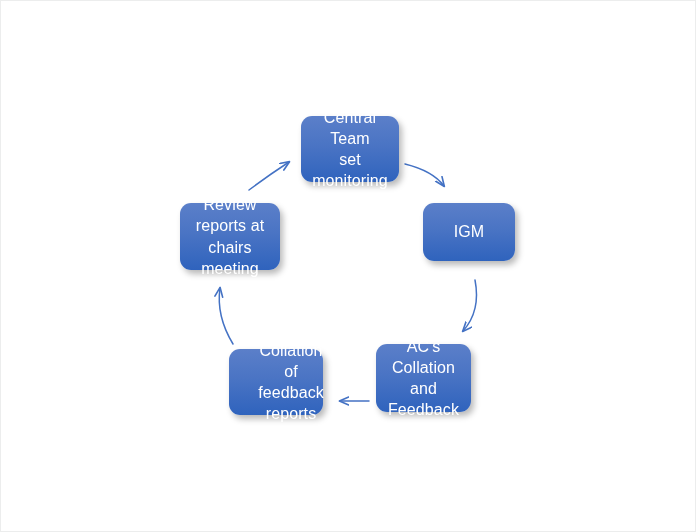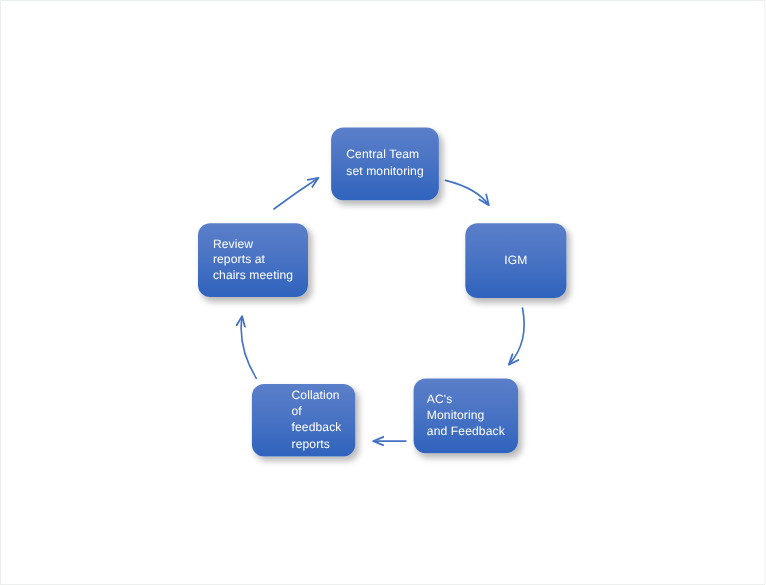--- a/index.html
+++ b/index.html
@@ -23,36 +23,37 @@
     top: 0;
     width: 696px;
     height: 532px;
     pointer-events: none;
   }
   .node {
     position: absolute;
     display: flex;
     align-items: center;
     justify-content: center;
+    text-align: center;
     border-radius: 11px;
     background: linear-gradient(to bottom, #5b7fc9 0%, #4a74c4 45%, #2f63bd 100%);
     box-shadow: 3px 4px 6px rgba(0,0,0,0.28);
     color: #ffffff;
-    font-size: 11px;
+    font-size: 16px;
     line-height: 1.32;
     letter-spacing: 0.1px;
     box-sizing: border-box;
     padding: 2px 6px;
   }
   .node .label {
     white-space: pre-line;
     display: block;
   }
   #node-central   { left: 300px; top: 115px; width: 98px;  height: 66px; }
-  #node-igm       { left: 422px; top: 202px; width: 92px;  height: 68px; }
+  #node-igm       { left: 422px; top: 202px; width: 92px;  height: 58px; }
   #node-ac        { left: 375px; top: 343px; width: 95px;  height: 68px; }
   #node-collation { left: 228px; top: 348px; width: 94px;  height: 66px; padding-left: 36px; }
   #node-review    { left: 179px; top: 202px; width: 100px; height: 67px; }
 </style>
 </head>
 <body>
 
 <div id="canvas">
 
   <svg id="arrow-layer" viewBox="0 0 696 532" width="696" height="532" xmlns="http://www.w3.org/2000/svg">
@@ -79,21 +80,21 @@
     <span class="label">Central Team
 set monitoring</span>
   </div>
 
   <div class="node" id="node-igm">
     <span class="label">IGM</span>
   </div>
 
   <div class="node" id="node-ac">
     <span class="label">AC's
-Monitoring
+Collation
 and Feedback</span>
   </div>
 
   <div class="node" id="node-collation">
     <span class="label">Collation of
 feedback
 reports</span>
   </div>
 
   <div class="node" id="node-review">

